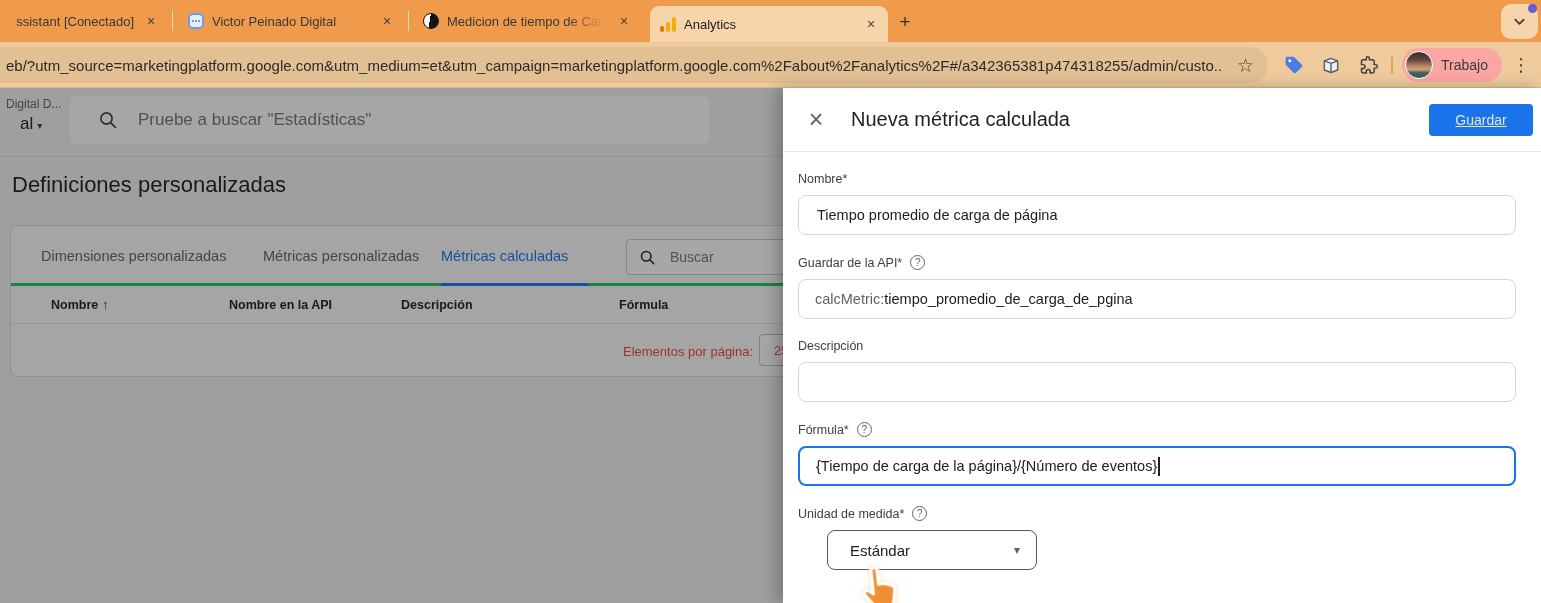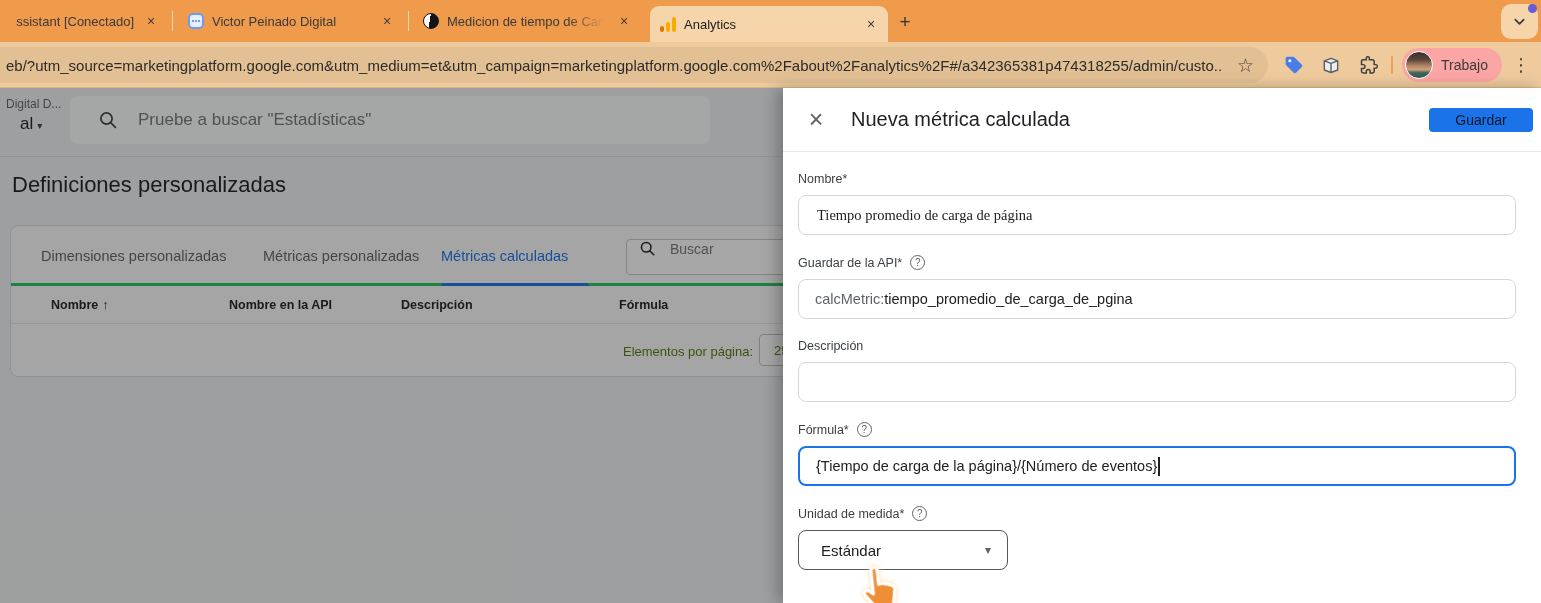--- a/index.html
+++ b/index.html
@@ -55,53 +55,53 @@
   .ga-search{position:absolute;left:70px;top:8px;width:640px;height:48px;border-radius:8px;background:#fbfcfc;
     display:flex;align-items:center;gap:18px;padding-left:28px;color:#5f6368;}
   .ga-search input{border:0;outline:0;background:transparent;font-size:17px;color:#5f6368;width:440px;font-family:"Liberation Sans",sans-serif;}
   .ga-title{position:absolute;left:12px;top:84px;font-size:22px;color:#1d1d1f;}
   .ga-card{position:absolute;left:10px;top:137px;width:1510px;height:152px;background:#fafbfb;border:1px solid #d8dadb;border-radius:8px;}
   .ga-tabs{position:absolute;left:0;top:0;width:100%;height:60px;border-bottom:3px solid #22c55e;}
   .ga-tab{position:absolute;top:22px;font-size:14.5px;color:#5f6368;cursor:pointer;white-space:nowrap;}
   .ga-tab.active{color:#1a73e8;}
   .ga-tab-underline{position:absolute;left:430px;top:57px;width:148px;height:3px;background:#1a73e8;border-radius:3px 3px 0 0;}
   .card-search{position:absolute;left:615px;top:13px;width:175px;height:36px;border:1px solid #c7c9ca;border-radius:4px;
-    background:#fdfdfd;display:flex;align-items:flex-start;gap:12px;padding-left:12px;color:#5f6368;}
+    background:#fdfdfd;display:flex;align-items:center;gap:12px;padding-left:12px;color:#5f6368;}
   .card-search input{border:0;outline:0;background:transparent;font-size:14px;color:#5f6368;width:90px;font-family:"Liberation Sans",sans-serif;}
   .ga-thead{position:absolute;left:0;top:60px;width:100%;height:38px;border-bottom:1px solid #e2e3e4;font-size:12.5px;font-weight:bold;color:#202124;}
   .ga-th{position:absolute;top:12px;white-space:nowrap;}
   .sort-arrow{font-weight:normal;margin-left:4px;}
-  .ga-pagerow{position:absolute;left:0;top:98px;width:100%;height:53px;font-size:13px;color:#4d7c0f;}
+  .ga-pagerow{position:absolute;left:0;top:98px;width:100%;height:53px;font-size:13px;color:#ef4444;}
   .pager-label{position:absolute;left:612px;top:20px;}
   .pager-box{position:absolute;left:748px;top:10px;width:58px;height:32px;border:1px solid #bdbfc0;border-radius:4px;
     background:#fdfdfd;display:flex;align-items:center;padding-left:14px;font-size:13px;}
   .scrim{position:absolute;left:0;top:0;width:783px;height:515px;background:rgba(20,20,20,0.37);cursor:pointer;}
 
   
   .drawer{position:absolute;left:783px;top:88px;width:758px;height:515px;background:#fff;box-shadow:-6px 0 14px rgba(0,0,0,.25);}
   .drawer-header{position:absolute;left:0;top:0;width:100%;height:64px;display:flex;align-items:center;border-bottom:1px solid #e7e7e8;}
   .drawer-close{width:30px;height:30px;margin-left:18px;display:flex;align-items:center;justify-content:center;
     font-size:25px;font-weight:300;color:#5f6368;cursor:pointer;}
   .drawer-title{margin-left:20px;font-size:20px;color:#1f2023;}
-  .save-btn{margin-left:auto;margin-right:8px;width:104px;height:24px;background:#1a73e8;color:#0f172a;border:0;border-radius:4px;
-    font-size:14px;font-family:"Liberation Sans",sans-serif;cursor:pointer;}
+  .save-btn{margin-left:auto;margin-right:8px;width:104px;height:32px;background:#1a73e8;color:#e5e5e5;border:0;border-radius:4px;
+    font-size:14px;font-family:"Liberation Sans",sans-serif;cursor:pointer;text-decoration:underline;}
   .drawer-body{position:absolute;left:0;top:64px;width:100%;padding:0 25px 0 15px;}
   .fgroup{margin-top:20px;}
   .flabel{font-size:12.5px;color:#3c4043;margin-bottom:9px;display:flex;align-items:center;}
   .help{width:15px;height:15px;border:1.4px solid #5f6368;border-radius:50%;color:#5f6368;font-size:10px;
     display:inline-flex;align-items:center;justify-content:center;margin-left:8px;cursor:pointer;}
   .tinput{width:718px;height:40px;border:1px solid #d5d7d8;border-radius:8px;background:#fff;display:flex;align-items:center;
     padding:0 16px;font-size:14.5px;color:#202124;}
-  .tinput input{border:0;outline:0;flex:1;font-size:14.5px;color:#202124;background:transparent;font-family:Liberation Serif, serif;}
+  .tinput input{border:0;outline:0;flex:1;font-size:14.5px;color:#202124;background:transparent;font-family:Liberation Sans, sans-serif;}
   .tinput.focused{border:2px solid #1a73e8;}
   .api-prefix{color:#5f6368;}
   .api-value{color:#202124;}
   .caret-bar{display:inline-block;width:1.5px;height:19px;background:#1f1f1f;margin-left:1px;vertical-align:middle;}
   .unit-select{width:210px;height:40px;border:1px solid #55585b;border-radius:8px;display:flex;align-items:center;
-    padding:0 16px 0 22px;font-size:15px;color:#202124;cursor:pointer;background:#fff;}
+    padding:0 16px 0 22px;font-size:15px;color:#202124;cursor:pointer;background:#fff;margin-left:29px;}
   .unit-caret{margin-left:auto;font-size:12px;color:#5f6368;}
   .hand-cursor{position:absolute;left:856px;top:561px;width:52px;height:52px;z-index:60;
     filter:drop-shadow(0 0 2px rgba(255,210,150,.9));transform:rotate(-6deg);pointer-events:none;}
 </style>
 </head>
 <body>
 
 <div id="screen">
 
   <div class="tabbar">

